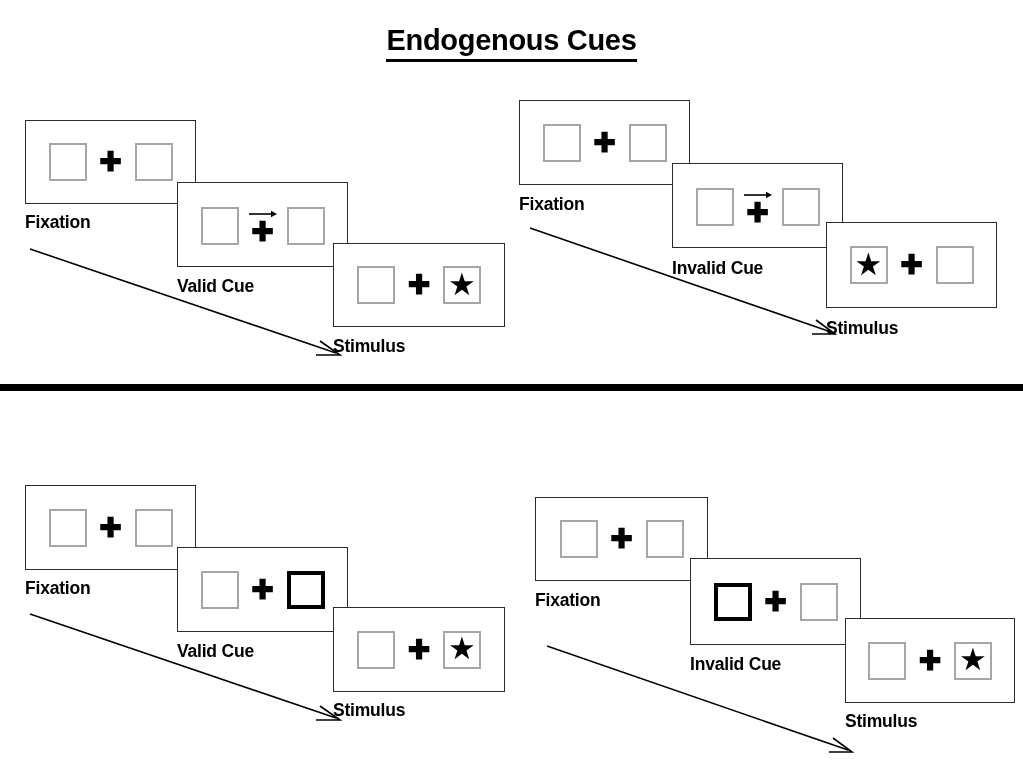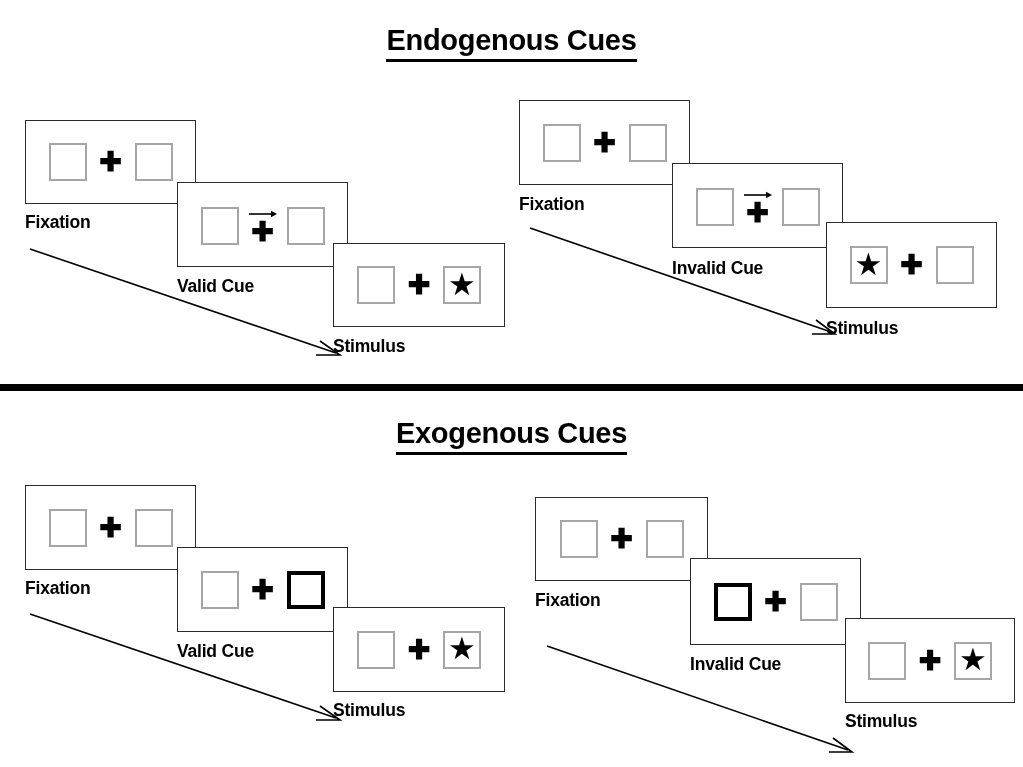--- a/index.html
+++ b/index.html
@@ -224,23 +224,20 @@
   </div>
   <div class="caption" style="left:826px; top:318px; width:171px;">Stimulus</div>
 
   <svg class="flow-arrow" style="left:528px; top:222px; width:315px; height:120px;" viewBox="0 0 315 120">
     <line x1="2" y1="6" x2="303" y2="110" stroke="#000" stroke-width="1.6"></line>
     <path d="M 288 98 L 307 112 L 284 112" fill="none" stroke="#000" stroke-width="1.6"></path>
   </svg>
 
   <div class="divider" style="top:384px;"></div>
 
-  <div class="section-title" style="top:417px;">
-    <span class="tt">Exogenous Cues</span>
-  </div>
 
   <div class="panel" style="left:25px; top:485px; width:171px; height:85px;">
     <div class="panel-inner">
       <div class="box"></div>
       <div class="center-slot">
         <span class="plus">✚</span>
       </div>
       <div class="box"></div>
     </div>
   </div>

